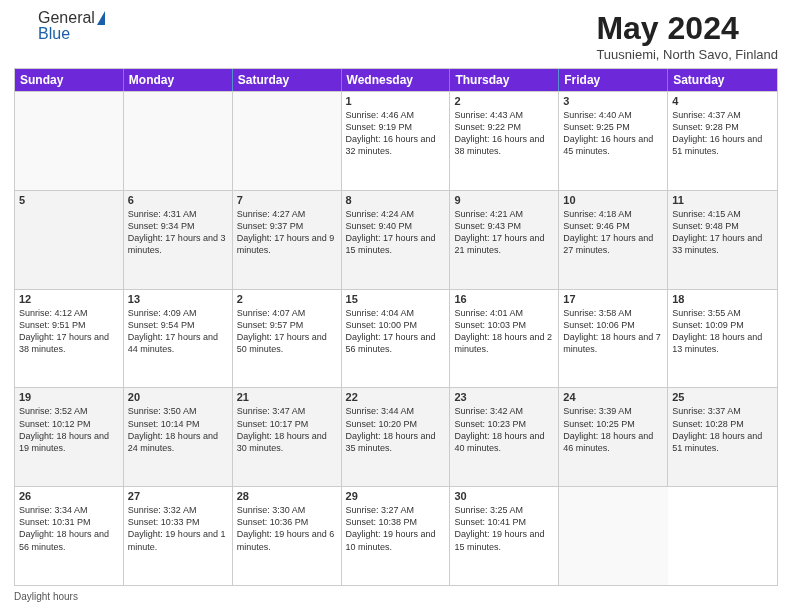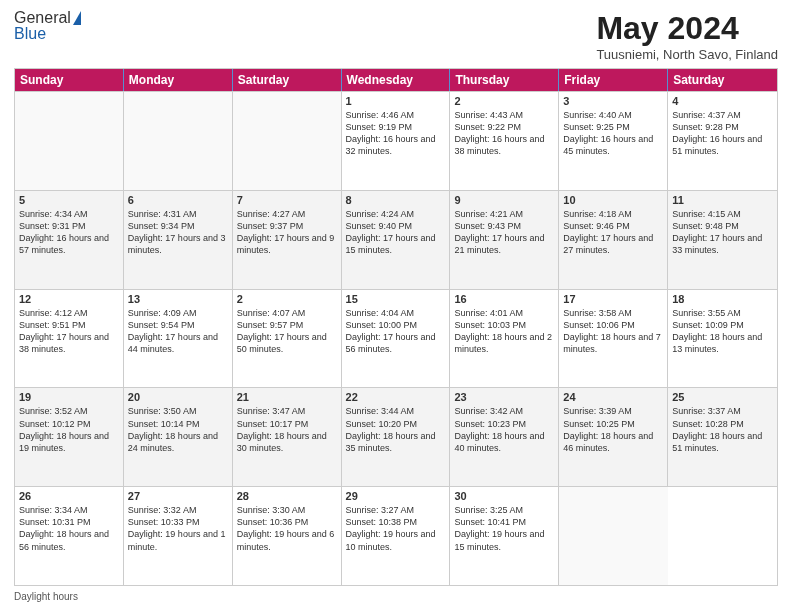--- a/index.html
+++ b/index.html
@@ -21,20 +21,21 @@
       display: flex;
       justify-content: space-between;
       align-items: flex-start;
       margin-bottom: 6px;
     }
     .logo {
       display: flex;
       flex-direction: column;
       align-items: flex-start;
       line-height: 1;
+      margin-left: 24px;
     }
     .logo-general { color: #333; }
     .logo-blue { color: #1a5fa8; }
     .logo-triangle {
       width: 0;
       height: 0;
       border-left: 8px solid transparent;
       border-bottom: 14px solid #1a5fa8;
       display: inline-block;
       margin-left: 2px;
@@ -58,21 +59,21 @@
     }
     .calendar {
       flex: 1;
       display: flex;
       flex-direction: column;
       border: 1px solid #ccc;
     }
     .cal-header-row {
       display: grid;
       grid-template-columns: repeat(7, 1fr);
-      background: #be185d;
+      background: #6d28d9;
     }
     .cal-header-cell {
       color: #fff;
       font-size: 12px;
       font-weight: bold;
       padding: 4px 5px;
       text-align: left;
       border-right: 1px solid #5590d0;
     }
     .cal-header-cell:last-child { border-right: none; }
@@ -174,24 +175,20 @@
             <div class="day-number">4</div>
             <div class="day-info">Sunrise: 4:37 AM
 Sunset: 9:28 PM
 Daylight: 16 hours
 and 51 minutes.</div>
           </div>
         </div>
         <div class="cal-row">
           <div class="cal-cell shaded">
             <div class="day-number">5</div>
-            <div class="day-info">Sunrise: 4:34 AM
-Sunset: 9:31 PM
-Daylight: 16 hours
-and 57 minutes.</div>
           </div>
           <div class="cal-cell shaded">
             <div class="day-number">6</div>
             <div class="day-info">Sunrise: 4:31 AM
 Sunset: 9:34 PM
 Daylight: 17 hours
 and 3 minutes.</div>
           </div>
           <div class="cal-cell shaded">
             <div class="day-number">7</div>

